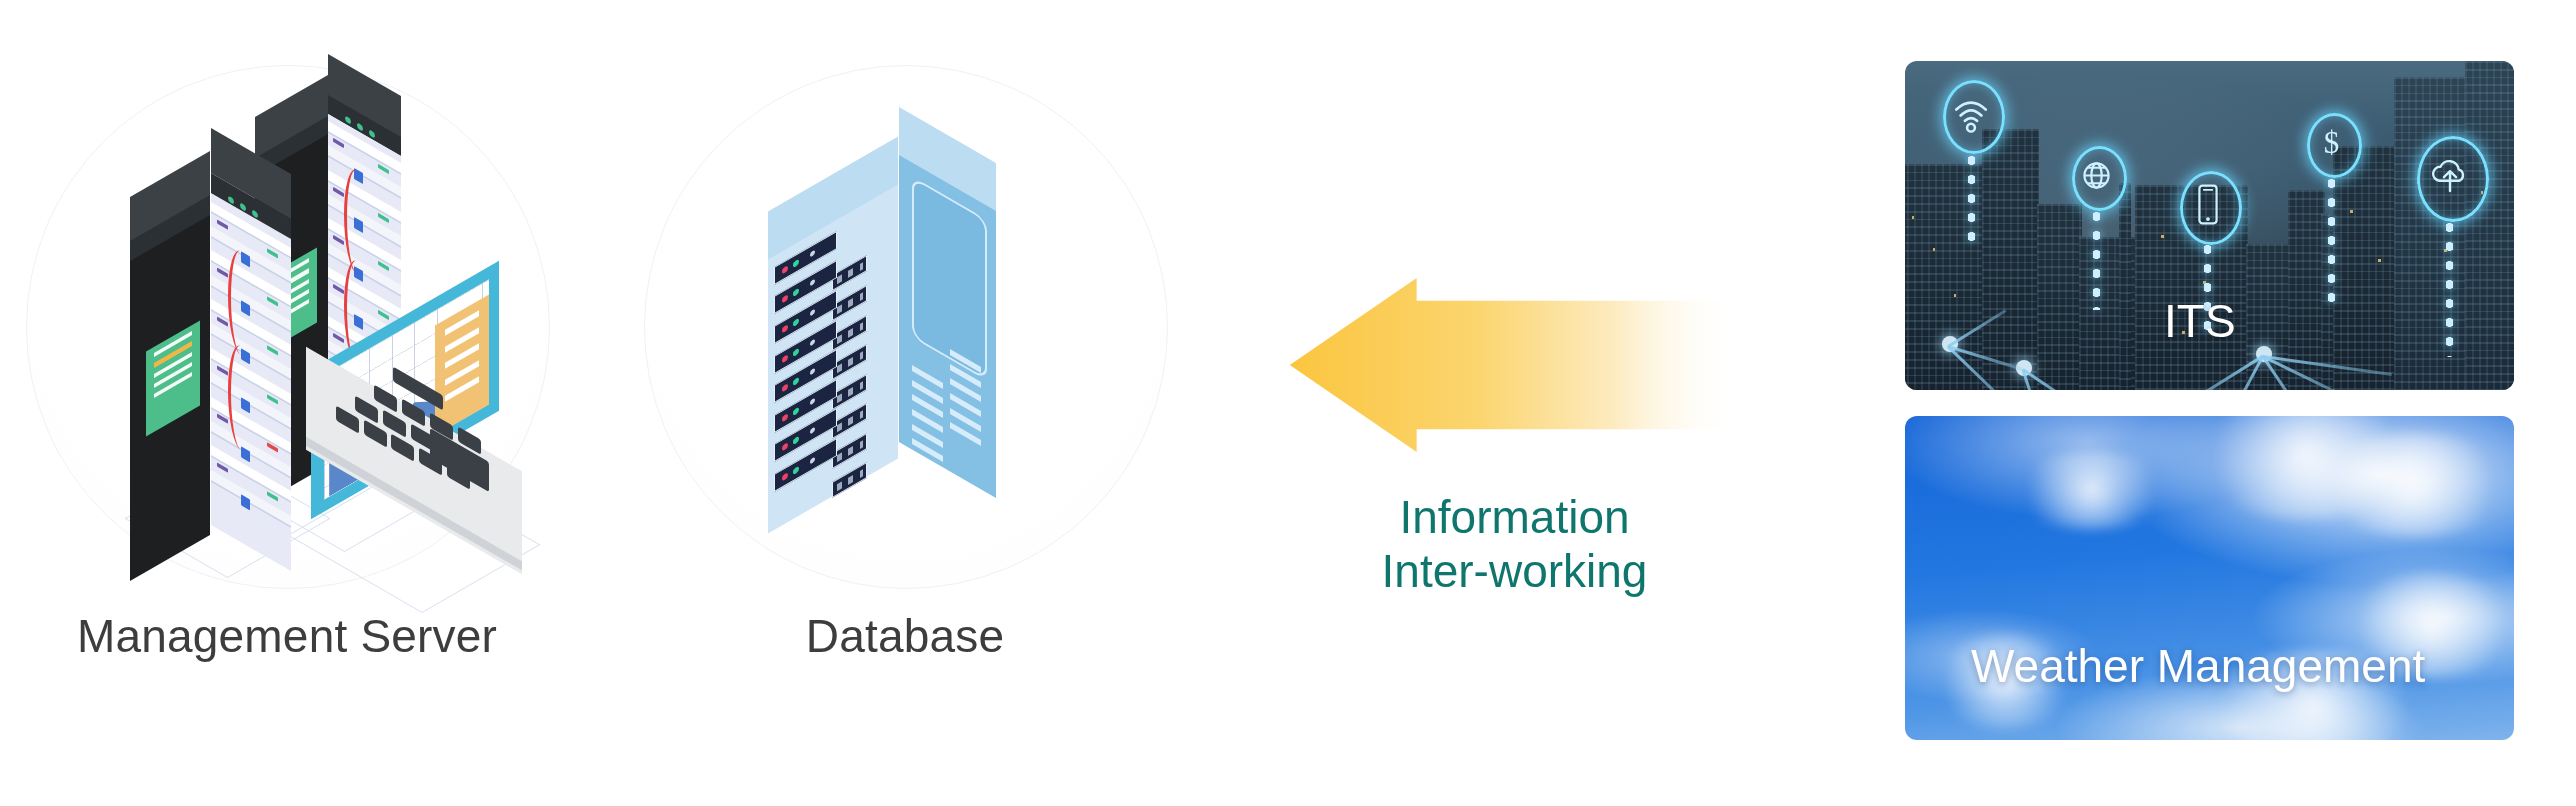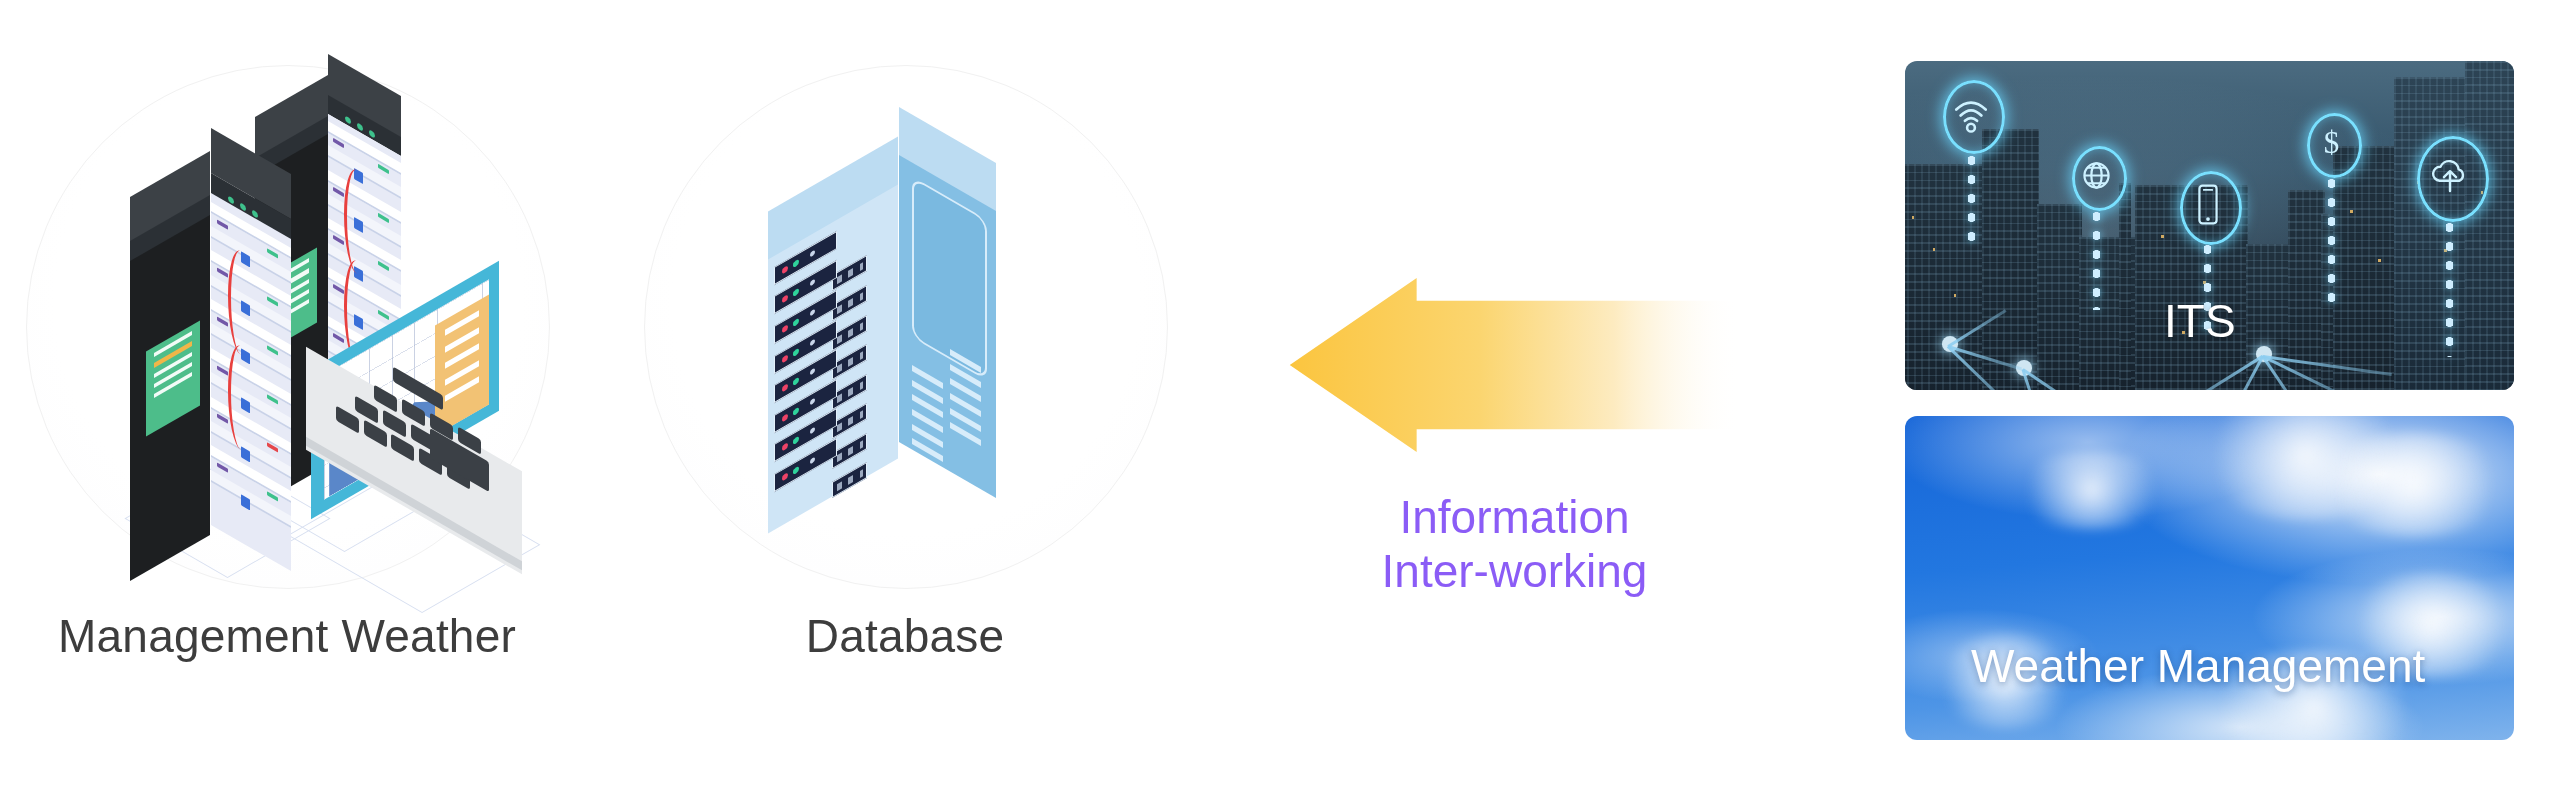--- a/index.html
+++ b/index.html
@@ -221,21 +221,21 @@
     background:
       repeating-linear-gradient(to right, rgba(200,215,235,.75) 0 5.2px, transparent 5.2px 11.3px);
   }
 
   
   #arrow-group { position: absolute; }
   .arrow-svg { position: absolute; left: 0; top: 0; }
   #arrow-label {
     position: absolute;
     text-align: center;
-    color: #8b5cf6;
+    color: #0f766e;
     font-size: 46px;
     line-height: 1.17;
     white-space: pre-line;
   }
 
   
   .card {
     position: absolute;
     border-radius: 12px;
     overflow: hidden;
@@ -493,21 +493,21 @@
 
       <div class="key" style="left:374px; top:391px; width:22.6px; height:15px;"></div>
       <div class="key" style="left:402px; top:405px; width:22.6px; height:15px;"></div>
       <div class="key" style="left:430px; top:419px; width:22.6px; height:15px;"></div>
       <div class="key" style="left:458px; top:433px; width:22.6px; height:15px;"></div>
 
       <div class="key" style="left:393px; top:381px; width:50px; height:15px;"></div>
       <div class="trackpad" style="left:430px; top:445px; width:59px; height:30px;"></div>
     </div>
 
-    <div class="node-label" id="mgmt-label" style="left:0px; top:609px; width:574px;">Management Weather</div>
+    <div class="node-label" id="mgmt-label" style="left:0px; top:609px; width:574px;">Management Server</div>
   </div>
 
   <div class="node">
 
     <div class="halo" id="db-halo"></div>
 
     <div class="db">
 
       <div class="db-top" style="left:768px; top:174px; width:130px; height:49px; transform: skewY(-30deg);"></div>
       <div class="db-top" style="left:899px; top:135px; width:97px; height:49px; transform: skewY(30deg);"></div>

